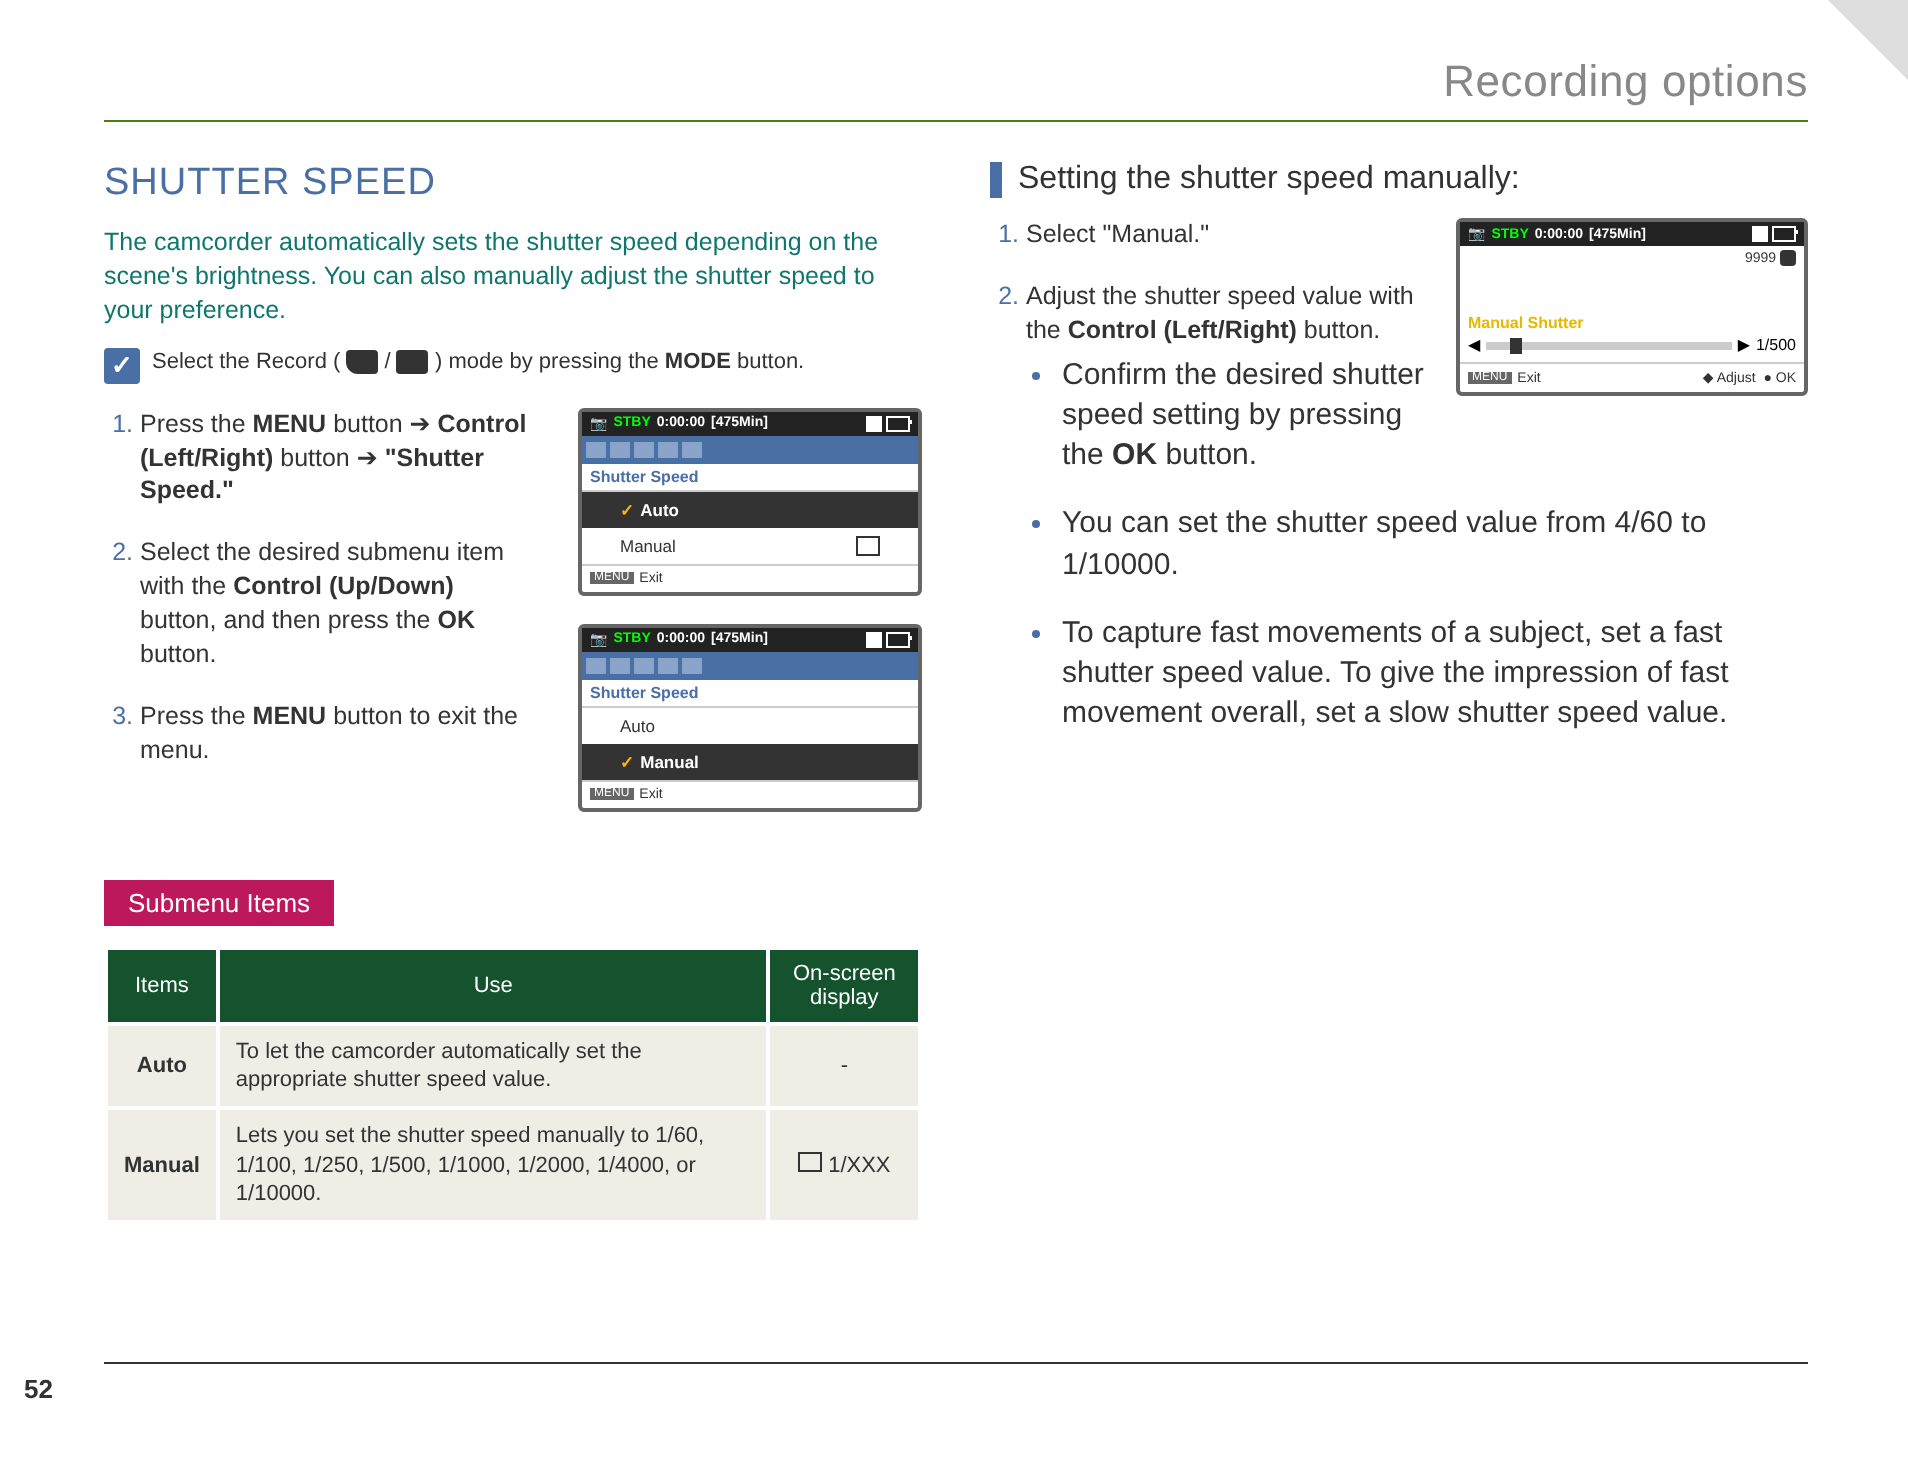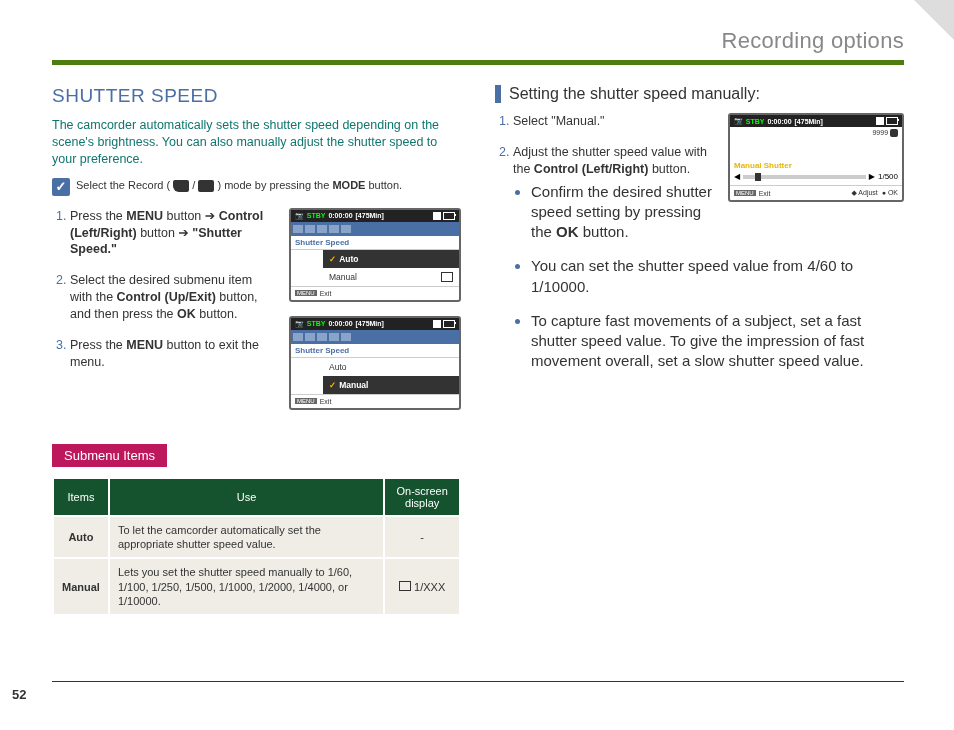--- a/index.html
+++ b/index.html
@@ -28,21 +28,21 @@
     height: 0;
     border-top: 40px solid #ddd;
     border-left: 40px solid transparent;
   }
   .page-title {
     text-align: right;
     font-size: 22px;
     color: #888;
     font-weight: 300;
     letter-spacing: .3px;
-    border-bottom: 5px solid #4d7c0f;
+    border-bottom: 1px solid #4d7c0f;
     padding-bottom: 6px;
     margin-bottom: 20px;
   }
   .columns {
     display: flex;
     gap: 34px;
   }
   .col {
     width: 50%;
   }
@@ -178,27 +178,26 @@
     background: #8aa3c8;
   }
   .ss-header {
     color: #4a6fa5;
     font-weight: bold;
     padding: 2px 4px;
     font-size: 8px;
     border-bottom: 1px solid #ccc;
   }
   .ss-row {
-    padding: 4px 6px;
+    padding: 4px 19px;
     font-size: 8.5px;
     color: #333;
     display: flex;
     align-items: center;
     justify-content: space-between;
-    margin-left: 32px;
   }
   .ss-row.selected {
     background: #333;
     color: #fff;
     font-weight: bold;
   }
   .ss-check {
     color: #ffb400;
     margin-right: 3px;
   }
@@ -366,21 +365,21 @@
         </div>
       </div>
 
       <div class="steps-area">
         <div class="steps">
           <ol class="steps-list">
             <li>
               <span>Press the </span><span class="b">MENU</span><span> button ➔ </span><span class="b">Control (Left/Right)</span><span> button ➔ </span><span class="b">"Shutter Speed."</span>
             </li>
             <li>
-              <span>Select the desired submenu item with the </span><span class="b">Control (Up/Exit)</span><span> button, and then press the </span><span class="b">OK</span><span> button.</span>
+              <span>Select the desired submenu item with the </span><span class="b">Control (Up/Down)</span><span> button, and then press the </span><span class="b">OK</span><span> button.</span>
             </li>
             <li>
               <span>Press the </span><span class="b">MENU</span><span> button to exit the menu.</span>
             </li>
           </ol>
         </div>
         <div class="screens">
 
           <div class="screenshot">
             <div class="ss-top">

